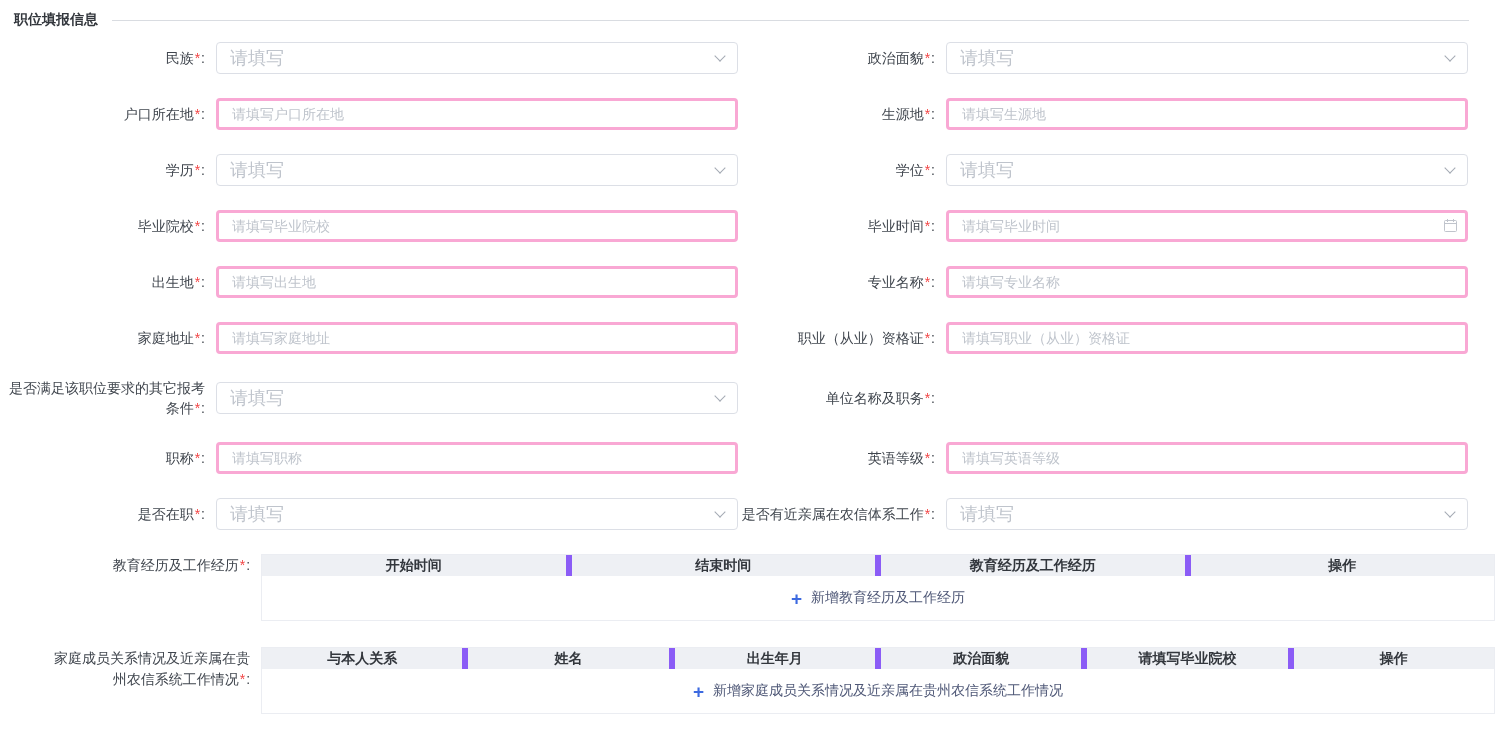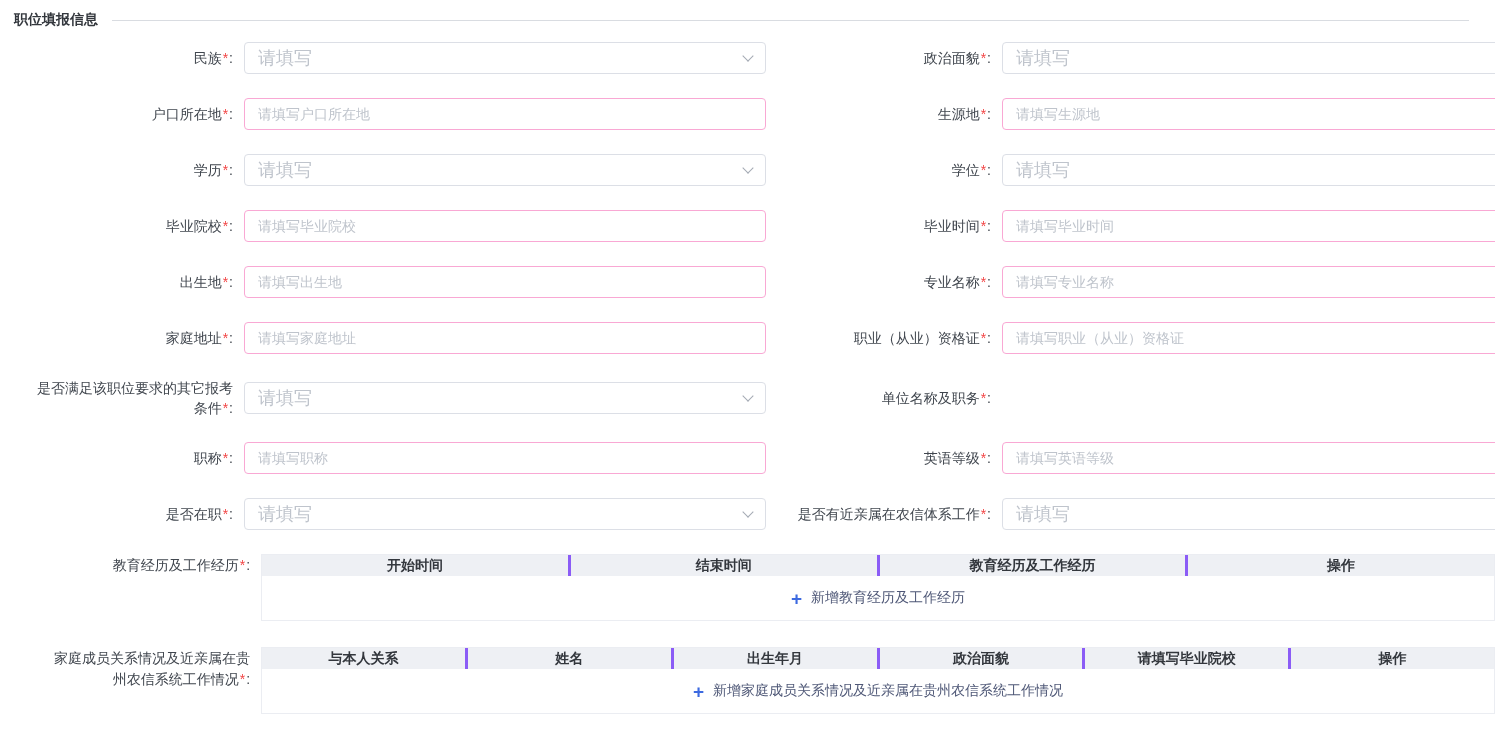--- a/index.html
+++ b/index.html
@@ -8,48 +8,48 @@
 
   
   .section-header { display:flex; align-items:center; height:30px; padding:10px 26px 0 14px; }
   .section-title { font-weight:bold; font-size:14px; color:#33373d; white-space:nowrap; }
   .section-line { flex:1; height:1px; background:#d9dce1; margin-left:14px; }
 
   
   .form { padding-top:12px; }
   .row { display:flex; }
   .row { margin-bottom:24px; }
-  .item { display:flex; align-items:center;margin-left:28px; }
+  .item { display:flex; align-items:center; }
   .item .label { width:205px; margin-right:11px; display:flex; align-items:center; justify-content:flex-end; }
   .item.right .label { width:197px; }
   .label-text { display:block; text-align:right; line-height:20px; color:#40464e; font-size:14px; }
   .req { color:#f24444; margin:0 1px; }
 
   .control { position:relative; width:522px; height:32px; border:1px solid #dcdfe6; border-radius:4px;
     background:#fff; }
   .control.select { display:flex; align-items:center; padding:0 30px 0 13px; cursor:pointer; }
   .ph { color:#bfc4cc; font-size:18px; white-space:nowrap; overflow:hidden; }
-  input.text { width:522px; height:32px; border:1px solid #f9a8d4; border-radius:4px; padding:0 13px;
+  input.text { width:522px; height:32px; border:3px solid #f9a8d4; border-radius:4px; padding:0 13px;
     font-size:14px; color:#303133; outline:none; font-family:inherit; background:#fff; }
   input.text::placeholder { color:#bfc4cc; }
   .date-wrap { position:relative; width:522px; height:32px; }
   .date-wrap input.text { padding-right:34px; width:522px; }
   .cal-icon { position:absolute; right:10px; top:8px; }
 
   .chevron { position:absolute; right:13px; top:50%; width:8px; height:8px; margin-top:-6px;
     border-right:1.5px solid #a4aab4; border-bottom:1.5px solid #a4aab4; transform:rotate(45deg); }
 
   
   .table-row { display:flex; margin-top:2px; margin-bottom:26px; }
   .table-row .label { width:205px; margin-right:11px; display:flex; justify-content:flex-end; align-items:flex-start;margin-left:48px; }
   .table-row .label .label-text { line-height:21px; padding-top:1px; }
   .table { width:1252px; border:1px solid #ebedf2; background:#fff; }
   .thead { display:flex; height:21px; background:#eef0f4; }
   .th { flex:1; display:flex; align-items:center; justify-content:center; font-weight:bold;
-    font-size:14px; color:#33373d; border-right:3px solid #8b5cf6; white-space:nowrap; overflow:hidden; }
+    font-size:14px; color:#33373d; border-right:6px solid #8b5cf6; white-space:nowrap; overflow:hidden; }
   .th:last-child { border-right:none; }
   .tbody { height:44px; display:flex; align-items:center; justify-content:center; }
   .add-btn { display:flex; align-items:center; cursor:pointer; }
   .add-plus { color:#3d6ae0; font-size:19px; font-weight:bold; line-height:1; margin-right:9px; }
   .add-text { color:#4f5877; font-size:14px; }
 </style>
 </head>
 <body>
 
 <div class="section-header">

